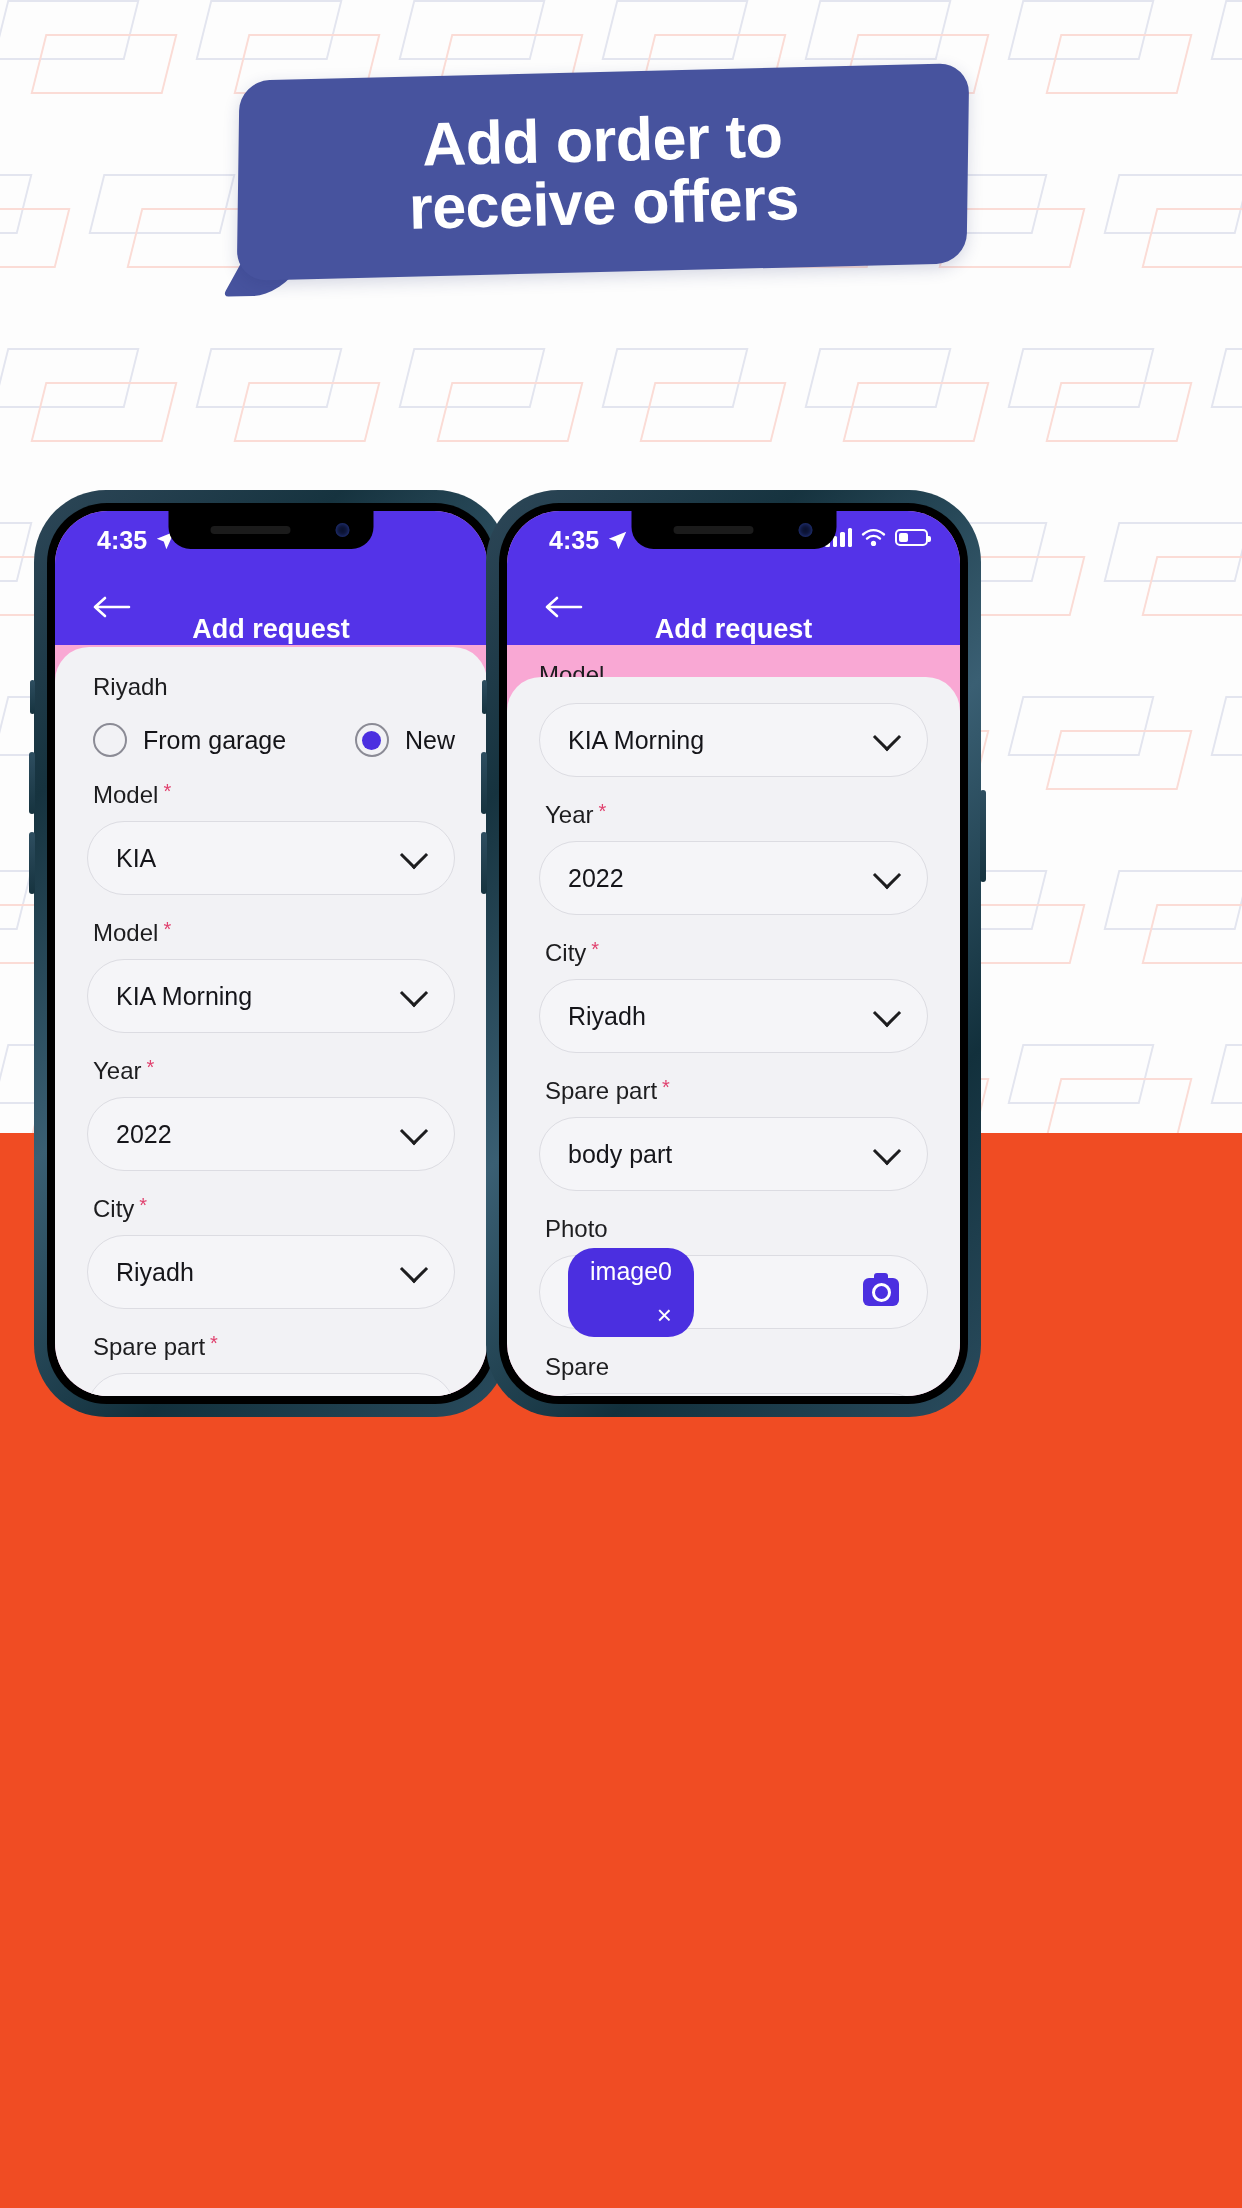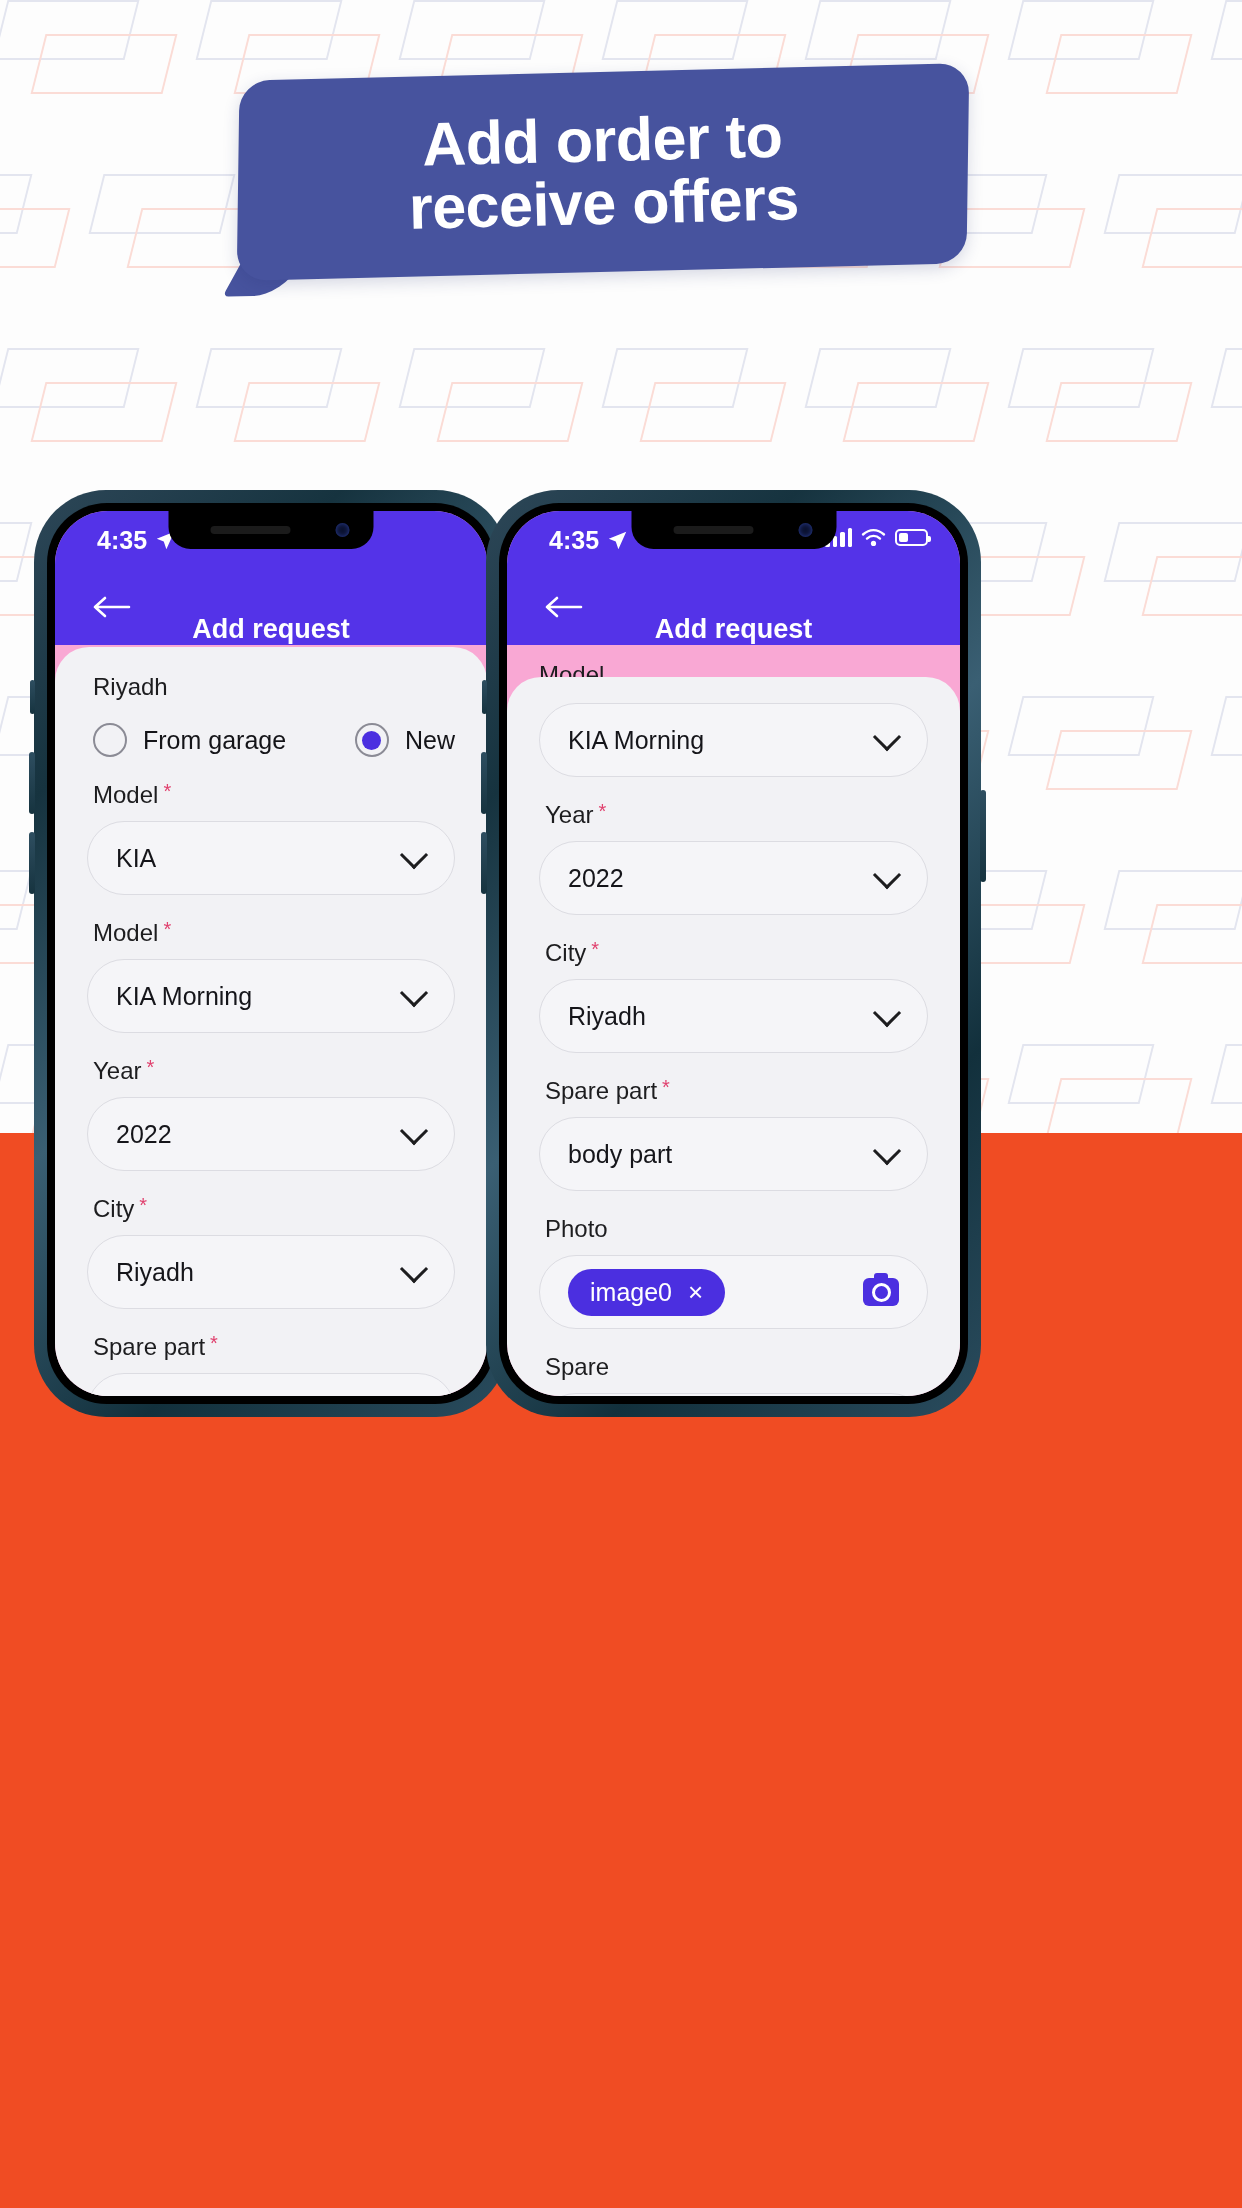--- a/index.html
+++ b/index.html
@@ -220,26 +220,27 @@
   .radio-item { display:flex; align-items:center; gap:16px; font-size:25px; color:#141418;}
   .radio {
     width:34px;height:34px;border-radius:50%;
     border:2.4px solid #8b8b95;
     display:flex;align-items:center;justify-content:center;
   }
   .radio.on { border-color:#8b8b95; }
   .radio.on::after{content:"";width:19px;height:19px;border-radius:50%;background:#4b2fe0;}
 
   .chip {
-    display:inline-flex; align-items:center; gap:16px;
+    display:inline-flex; align-items:flex-end; gap:16px;
     background:#4b2fe0;
     color:#fff;
     border-radius:26px;
     padding:9px 22px;
     font-size:25px;
+    flex-direction:column;
   }
   .chip-x { font-size:26px; font-weight:400; line-height:1; }
 
   .cam-icon {
     position:absolute; right:28px; top:50%; transform:translateY(-50%);
     width:36px;height:28px;border-radius:6px;background:#4b2fe0;
     display:flex;align-items:center;justify-content:center;
   }
   .cam-icon::before{content:"";position:absolute;top:-5px;left:11px;width:14px;height:6px;border-radius:3px 3px 0 0;background:#4b2fe0;}
   .cam-icon::after{content:"";width:13px;height:13px;border-radius:50%;border:3px solid #fff;}

